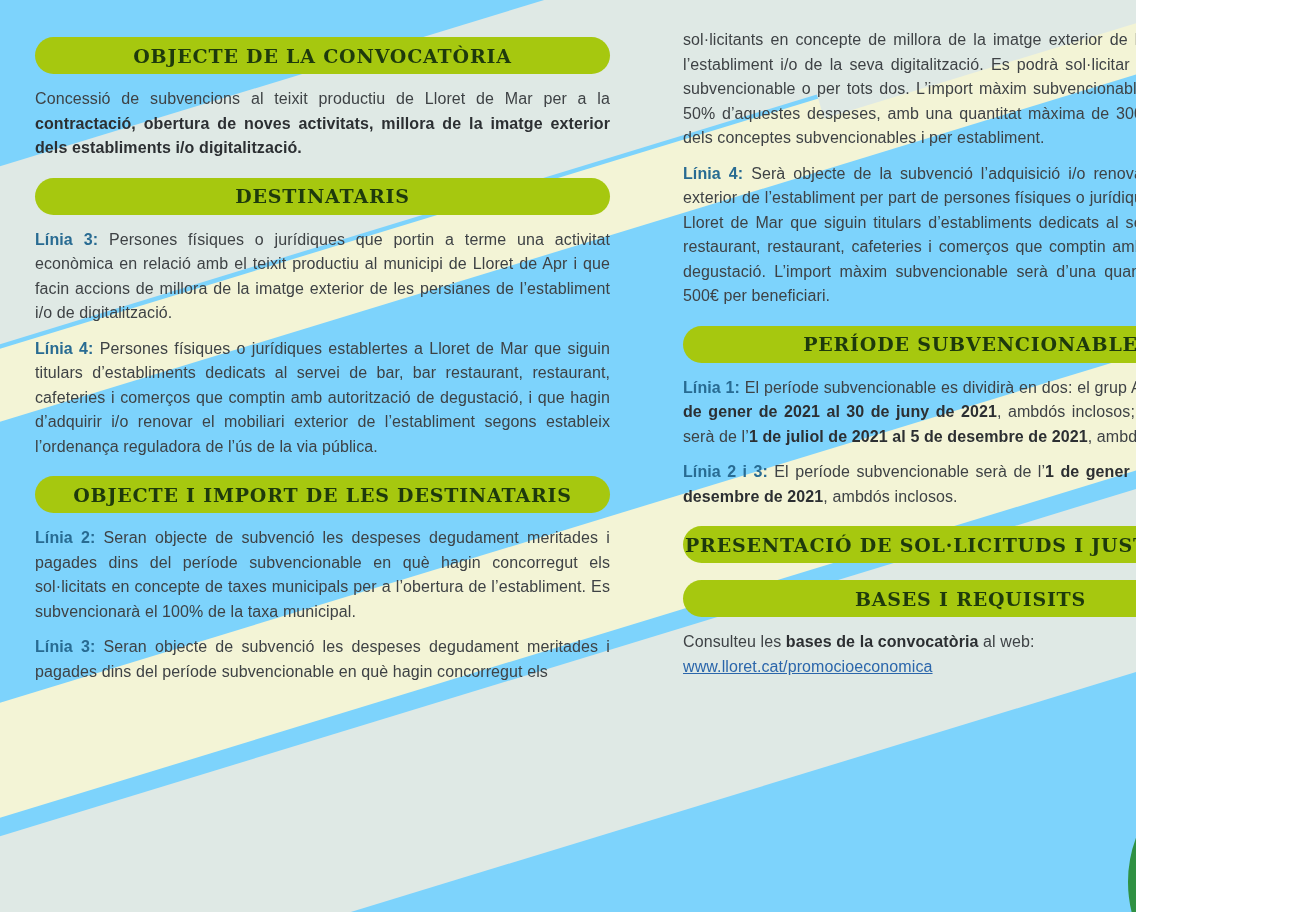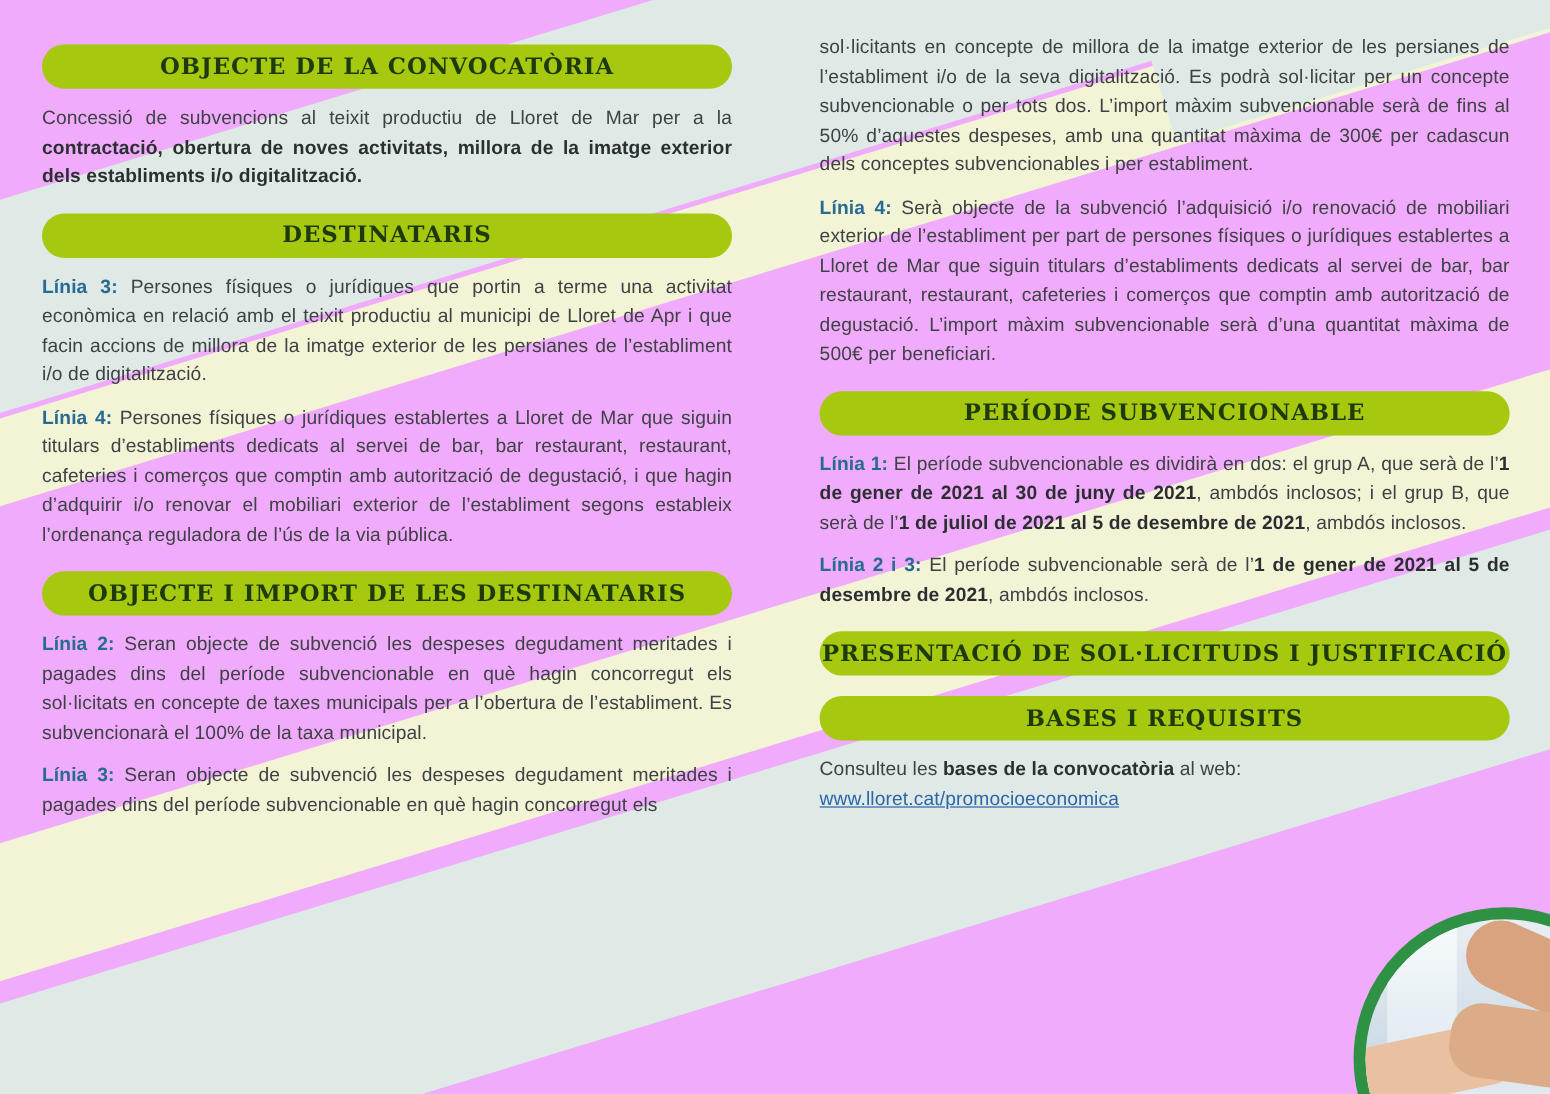--- a/index.html
+++ b/index.html
@@ -1,16 +1,16 @@
 <!DOCTYPE html>
 <html><head>
 <meta charset="utf-8">
 <style>
   html,body{margin:0;padding:0;background:#ffffff;}
-  .page{position:relative;width:1292px;height:912px;overflow:hidden;background:#f0abfc;
+  .page{position:relative;width:1136px;height:912px;overflow:hidden;background:#7dd3fc;
         font-family:"Liberation Sans",sans-serif;}
   
   .band{position:absolute;left:-220px;width:1750px;transform:rotate(-17deg);z-index:0;}
   .band-yellow{background:#f3f4d6;}
   .band-blue{background:#dfe9e5;}
   .band-top-blue{top:-30px;height:170px;}
   .band-top-yellow{top:150px;height:70px;}
   .band-mid-yellow{top:505px;height:110px;}
   .band-mid-blue{top:640px;height:175px;}
   .corner-blue{position:absolute;right:-80px;top:-70px;width:420px;height:130px;

